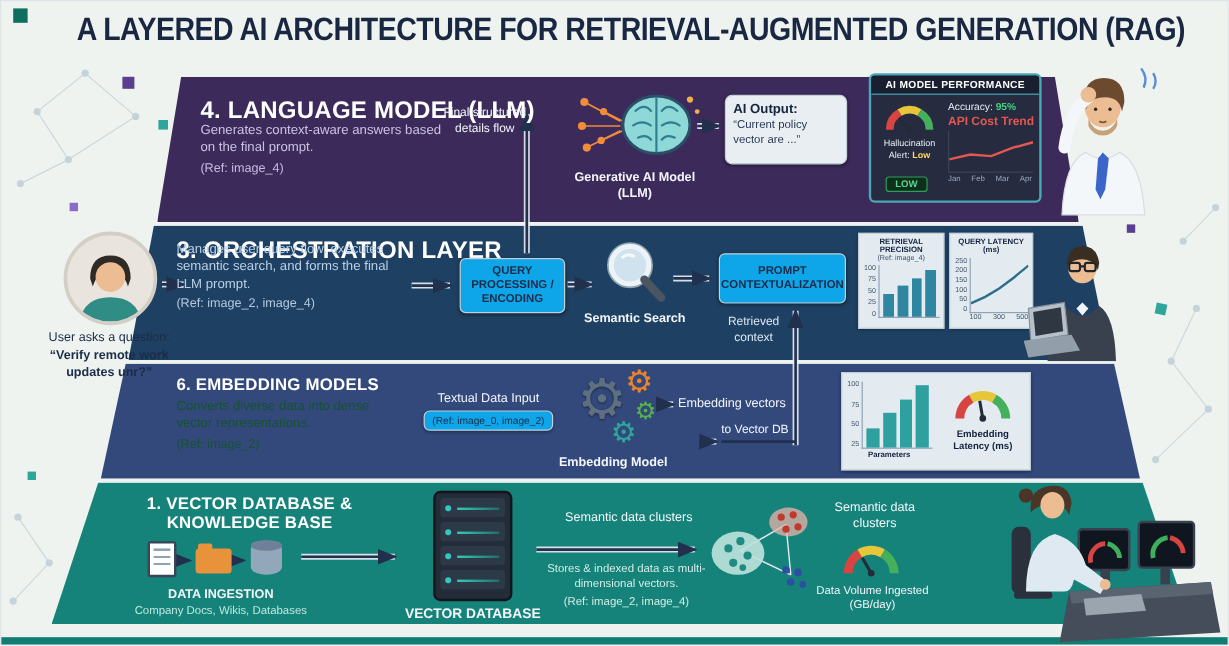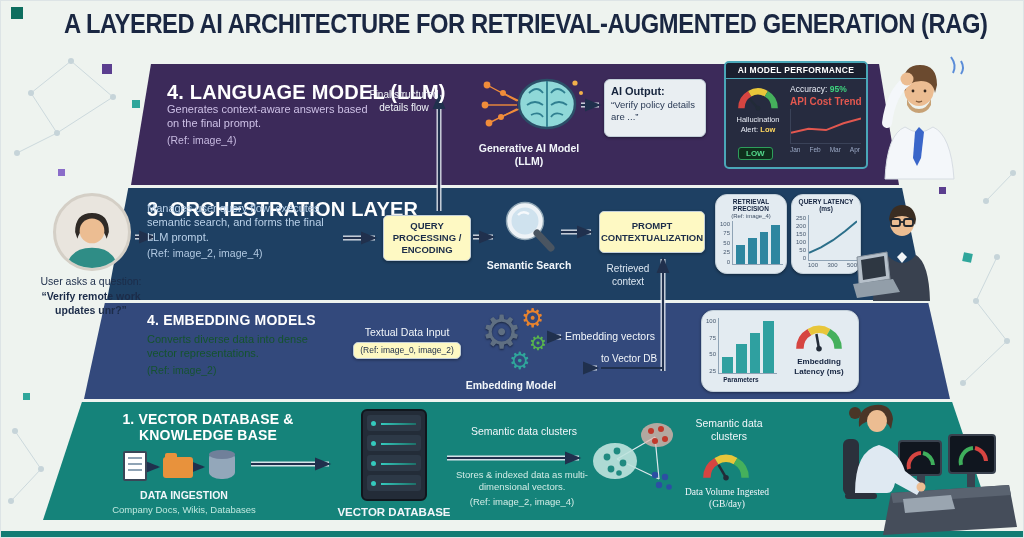--- a/index.html
+++ b/index.html
@@ -19,39 +19,39 @@
   .l3{left:106px;top:187px;width:818px;height:112px;background:var(--c-layer3,#1e4063);clip-path:polygon(2.6% 0,97.2% 0,100% 100%,0 100%);}
   .l2{left:83px;top:302px;width:866px;height:96px;background:var(--c-layer2,#33497c);clip-path:polygon(2.4% 0,97.5% 0,100% 100%,0 100%);}
   .l1{left:42px;top:401px;width:949px;height:118px;background:var(--c-layer1,#15837a);clip-path:polygon(4.1% 0,95.8% 0,100% 100%,0 100%);}
   .bottom-bar{position:absolute;left:0;top:530px;width:1024px;height:8px;background:#117c73;}
   
   .lh{font-weight:bold;color:#fff;font-size:20px;letter-spacing:.2px;}
   .ldesc{font-size:11px;line-height:1.3;}
   .lref{font-size:10.5px;margin-top:3px;opacity:.95;}
   .wlabel{color:#f2f6fa;text-align:center;line-height:1.25;font-size:10.5px;}
   .wbold{font-weight:bold;}
-  .litebox{background:#fef9c3;border:1px solid #c2cfd9;border-radius:5px;color:#1b2c49;font-weight:bold;text-align:center;display:flex;align-items:center;justify-content:center;padding:3px;box-shadow:0 1px 3px rgba(0,0,0,.4);box-sizing:border-box;line-height:1.25;}
+  .litebox{background:#0ea5e9;border:1px solid #c2cfd9;border-radius:5px;color:#1b2c49;font-weight:bold;text-align:center;display:flex;align-items:center;justify-content:center;padding:3px;box-shadow:0 1px 3px rgba(0,0,0,.4);box-sizing:border-box;line-height:1.25;}
   
   .arrows .u{stroke:#e9eef5;stroke-width:5;opacity:.9;}
   .arrows .a{stroke:#20304d;stroke-width:2.2;}
   
   .dash{position:absolute;left:723px;top:60px;width:144px;height:108px;background:#262b3f;border:2px solid #4aa7b8;border-radius:5px;box-sizing:border-box;overflow:hidden;}
   .dash-h{height:15px;background:#1a1f2f;border-bottom:1px solid #4aa7b8;color:#fff;font-weight:bold;font-size:8.5px;text-align:center;line-height:15px;letter-spacing:.3px;}
   .dash .txt{color:#e8ecf5;font-size:7.5px;line-height:1.3;}
   .green{color:#3ed47e;font-weight:bold;}
   .red{color:#e2574f;font-weight:bold;}
   .badge-low{position:absolute;left:12px;top:84px;background:#0f2f1c;border:1px solid #2e9e5b;color:#54d98c;font-size:8px;font-weight:bold;padding:1px 7px;border-radius:3px;}
   
   .gauge path{fill:none;stroke-width:7;}
   .gauge .seg-r{stroke:#d64541;} .gauge .seg-y{stroke:#e8c63a;} .gauge .seg-g{stroke:#45b05c;}
   .gauge line{stroke:#222b38;stroke-width:2.4;}
   .gauge .needle{transform-origin:26px 27px;}
   .gauge circle{fill:#222b38;}
   
-  .card{position:absolute;background:#e3ebf1;border:1px solid #c2cfd9;border-radius:12px;padding:3px;box-sizing:border-box;box-shadow:0 1px 3px rgba(0,0,0,.4);}
+  .card{position:absolute;background:#e3ebf1;border:1px solid #c2cfd9;border-radius:0;padding:3px;box-sizing:border-box;box-shadow:0 1px 3px rgba(0,0,0,.4);}
   .mc-title{font-size:6.5px;font-weight:bold;color:#14233f;text-align:center;line-height:1.15;}
   .mc-ref{font-size:6px;color:#3e4f66;text-align:center;}
   .mc-row{display:flex;margin-top:2px;}
   .mc-ticks{display:flex;flex-direction:column;justify-content:space-between;font-size:6px;color:#46586e;text-align:right;width:13px;padding-right:2px;box-sizing:border-box;}
   .mc-plot{flex:1;border-left:1px solid #8fa3b5;border-bottom:1px solid #8fa3b5;position:relative;}
   .mc-bars{display:flex;align-items:flex-end;gap:3px;padding:0 3px;height:100%;box-sizing:border-box;}
   .mc-bars .bar{flex:1;background:#2e86a0;}
   .teal-bars .bar{background:#2fa0a0;}
   .mc-line svg{position:absolute;inset:0;width:100%;height:100%;}
   .mc-xticks{display:flex;justify-content:space-between;font-size:6px;color:#46586e;margin-left:13px;margin-top:1px;}
@@ -174,21 +174,21 @@
       <path d="M50,22 q8,-8 14,0 M48,34 q8,-6 16,0 M52,44 q8,-4 12,2"></path>
       <path d="M86,22 q-8,-8 -14,0 M88,34 q-8,-6 -16,0 M84,44 q-8,-4 -12,2"></path>
     </g>
     <circle cx="96" cy="12" r="2.6" fill="#f2b04a"></circle>
       <circle cx="102" cy="22" r="2" fill="#f2b04a"></circle>
   </svg>
   <div class="abs wlabel wbold" style="left:468px;top:141px;width:120px;">Generative AI Model (LLM)</div>
 
   <div class="abs" style="left:603px;top:78px;width:102px;height:58px;background:#e9eef2;border:1px solid #c2cfd9;border-radius:6px;padding:5px 6px;box-sizing:border-box;box-shadow:0 1px 3px rgba(0,0,0,.4);">
     <div style="font-size:11px;font-weight:bold;color:#16243d;">AI Output:</div>
-    <div style="font-size:9.5px;color:#2a3a55;line-height:1.25;margin-top:2px;">“Verify policy details are ...”</div>
+    <div style="font-size:9.5px;color:#2a3a55;line-height:1.25;margin-top:2px;">“Current policy vector are ...”</div>
   </div>
 
   <div class="dash">
     <div class="dash-h">AI MODEL PERFORMANCE</div>
     <svg class="abs gauge" style="left:8px;top:20px;" width="48" height="30" viewBox="0 0 52 32">
       <path class="seg-r" d="M8,27 A18,18 0 0 1 17,11.4"></path>
         <path class="seg-y" d="M17,11.4 A18,18 0 0 1 35,11.4"></path>
         <path class="seg-g" d="M35,11.4 A18,18 0 0 1 44,27"></path>
       <g class="needle" style="transform:rotate(-42deg);">
           <line x1="26" y1="27" x2="26" y2="13"></line>
@@ -302,21 +302,21 @@
     <g stroke="#20262e" fill="none" stroke-width="1.8">
       <rect x="38" y="24" width="9" height="7" rx="2"></rect>
         <rect x="51" y="24" width="9" height="7" rx="2"></rect>
         <line x1="47" y1="27" x2="51" y2="27"></line>
     </g>
     <polygon points="4,62 34,57 37,84 6,89" fill="#b6c0ca" stroke="#848f9a"></polygon>
     <polygon points="8,65 31,61 33,81 10,85" fill="#2e3742"></polygon>
     <polygon points="0,89 40,84 47,97 4,103" fill="#929ea9"></polygon>
   </svg>
 
-  <div class="abs lh" style="left:146px;top:311px;font-size:14px;">4. EMBEDDING MODELS</div>
+  <div class="abs lh" style="left:146px;top:311px;font-size:14px;">6. EMBEDDING MODELS</div>
   <div class="abs" style="left:146px;top:331px;width:190px;color:#14532d;">
     <div class="ldesc">Converts diverse data into dense vector representations.</div>
     <div class="lref">(Ref: image_2)</div>
   </div>
   <div class="abs wlabel" style="left:352px;top:325px;width:108px;">Textual Data Input</div>
   <div class="abs litebox" style="left:352px;top:341px;width:108px;height:17px;font-size:8.5px;font-weight:normal;">(Ref: image_0, image_2)</div>
 
   <div class="abs" style="left:468px;top:304px;width:84px;height:72px;">
     <span class="gear" style="left:12px;top:4px;font-size:46px;color:#5f6f82;text-shadow:0 1px 2px rgba(0,0,0,.5);"></span>
     <span class="gear" style="left:52px;top:0px;font-size:26px;color:#e8832e;"></span>
@@ -412,21 +412,21 @@
   <div class="abs wlabel" style="left:686px;top:416px;width:84px;">Semantic data clusters</div>
   <svg class="abs gauge" style="left:696px;top:448px;" width="58" height="34" viewBox="0 0 52 32">
     <path class="seg-r" d="M8,27 A18,18 0 0 1 17,11.4"></path>
       <path class="seg-y" d="M17,11.4 A18,18 0 0 1 35,11.4"></path>
       <path class="seg-g" d="M35,11.4 A18,18 0 0 1 44,27"></path>
     <g class="needle" style="transform:rotate(-30deg);">
         <line x1="26" y1="27" x2="26" y2="13"></line>
       </g>
       <circle cx="26" cy="27" r="2.6"></circle>
   </svg>
-  <div class="abs wlabel" style="left:676px;top:486px;width:100px;font-size:9.5px;font-family:Liberation Serif, serif;">Data Volume Ingested (GB/day)</div>
+  <div class="abs wlabel" style="left:676px;top:486px;width:100px;font-size:9.5px;">Data Volume Ingested (GB/day)</div>
 
   <svg class="abs" style="left:838px;top:386px;" width="180" height="148" viewBox="0 0 180 148">
     <rect x="4" y="52" width="16" height="56" rx="6" fill="#2b313c"></rect>
     <rect x="6" y="106" width="32" height="6" rx="3" fill="#2b313c"></rect>
     <rect x="78" y="88" width="8" height="14" fill="#39414e"></rect>
     <rect x="128" y="84" width="8" height="16" fill="#39414e"></rect>
     <rect x="60" y="54" width="42" height="34" rx="3" fill="#10161f" stroke="#39414e" stroke-width="2"></rect>
     <path d="M70,82 A13,13 0 0 1 82,66" stroke="#d64541" stroke-width="4" fill="none"></path>
     <path d="M84,66 A13,13 0 0 1 94,78" stroke="#3faf5c" stroke-width="4" fill="none"></path>
     <rect x="110" y="48" width="46" height="38" rx="3" fill="#10161f" stroke="#39414e" stroke-width="2"></rect>

